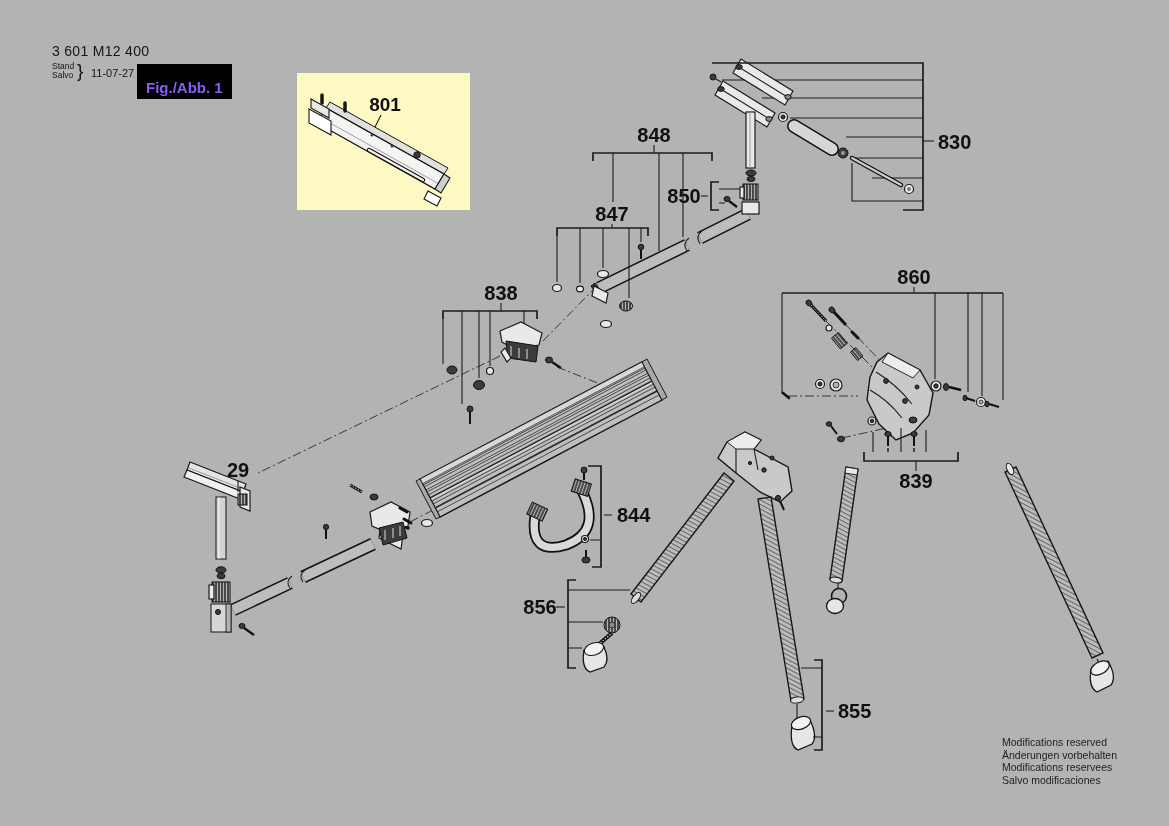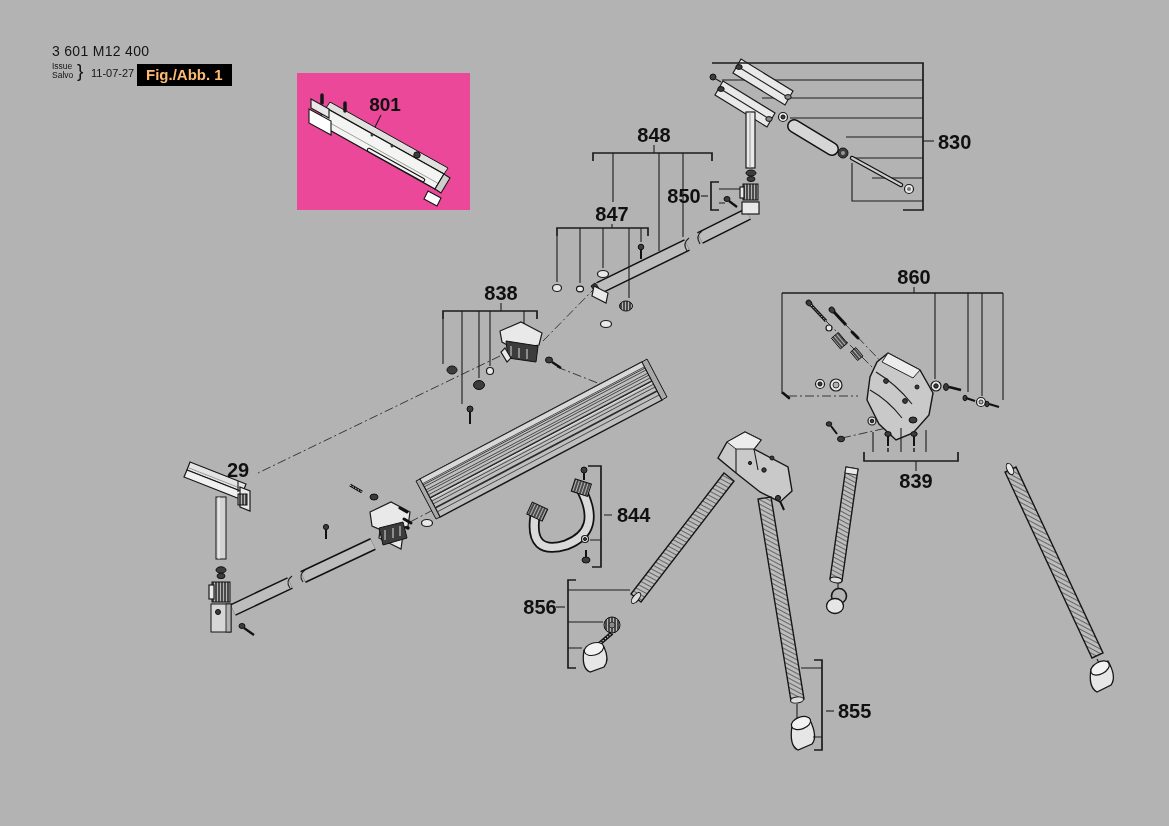--- a/index.html
+++ b/index.html
@@ -3,23 +3,23 @@
 <meta charset="utf-8">
 <style>
   html,body{margin:0;padding:0;background:#8f8f8f;}
   .stage{position:relative;width:1169px;height:826px;background:#b3b3b3;overflow:hidden;
          font-family:"Liberation Sans",sans-serif;color:#141414;}
   .abs{position:absolute;}
   .partnum{left:52px;top:43px;font-size:14px;letter-spacing:.3px;}
   .issue{left:52px;top:62px;font-size:8.5px;line-height:9px;}
   .brace{left:77px;top:60px;font-size:19px;font-weight:400;}
   .issuedate{left:91px;top:67px;font-size:11px;}
-  .figbox{left:137px;top:64px;background:#000;color:#fdba74;font-weight:bold;
-          font-size:15px;padding:2px 9px 3px 9px;}
-  .ybox{left:297px;top:73px;width:173px;height:137px;background:#ec4899;}
+  .figbox{left:137px;top:64px;background:#000;color:#8b5cf6;font-weight:bold;
+          font-size:15px;padding:15px 9px 3px 9px;}
+  .ybox{left:297px;top:73px;width:173px;height:137px;background:#fef9c3;}
   .footer{left:1002px;top:736px;font-size:10.5px;line-height:12.5px;color:#1d1d1d;}
   svg text.lbl{font:bold 20px "Liberation Sans",sans-serif;fill:#101010;}
   svg text.lbl2{font:bold 19px "Liberation Sans",sans-serif;fill:#101010;}
   .ln{stroke:#1c1c1c;stroke-width:1.1;fill:none;}
   .lnb{stroke:#1c1c1c;stroke-width:1.7;fill:none;}
   .dd{stroke:#2a2a2a;stroke-width:.9;fill:none;stroke-dasharray:9 3 2 3;}
   .partw{stroke:#1c1c1c;stroke-width:1.2;fill:#e9e9e9;}
   .dark{stroke:#111;stroke-width:1;fill:#3c3c3c;}
 </style>
 </head>
@@ -343,21 +343,21 @@
   <g>
     <text class="lbl" x="838" y="718">855</text>
     <path class="ln" d="M826,711 H834"></path>
     <path class="lnb" d="M814,660 H822 V750 H814"></path>
     <path class="ln" d="M822,668 H801 M822,737 H813"></path>
   </g>
 </svg>
 
 <div class="abs partnum">3 601 M12 400</div>
 <div class="abs issue">
-  <div>Issue</div>
+  <div>Stand</div>
   <div>Salvo</div>
 </div>
 <div class="abs brace">}</div>
 <div class="abs issuedate">11-07-27</div>
 <div class="abs figbox">Fig./Abb. 1</div>
 
 <div class="abs ybox">
   <svg width="173" height="137" viewBox="0 0 173 137">
     <text class="lbl2" x="88" y="38" text-anchor="middle">801</text>
     <path d="M84,42 L76,58" stroke="#1c1c1c" stroke-width="1.1" fill="none"></path>
@@ -371,14 +371,20 @@
     <line x1="25" y1="22" x2="25" y2="30" stroke="#161616" stroke-width="3.5" stroke-linecap="round"></line>
     <line x1="48" y1="30" x2="48" y2="38" stroke="#161616" stroke-width="3.5" stroke-linecap="round"></line>
     <circle cx="120" cy="82" r="3.2" fill="#3c3c3c" stroke="#111"></circle>
     <circle cx="75" cy="62" r="1.5" fill="#3c3c3c"></circle>
     <circle cx="95" cy="73" r="1.5" fill="#3c3c3c"></circle>
     <polygon fill="#cfcfcd" stroke="#161616" stroke-width="1.1" points="138,116 147,101 153,105 144,120"></polygon>
     <polygon fill="#ffffff" stroke="#161616" stroke-width="1.1" points="131,118 144,125 140,133 127,126"></polygon>
   </svg>
 </div>
 
-
+<div class="abs footer">
+  <div>Modifications reserved</div>
+  <div>Änderungen vorbehalten</div>
+  <div>Modifications reservees</div>
+  <div>Salvo modificaciones</div>
 </div>
 
+</div>
+
 </body></html>

